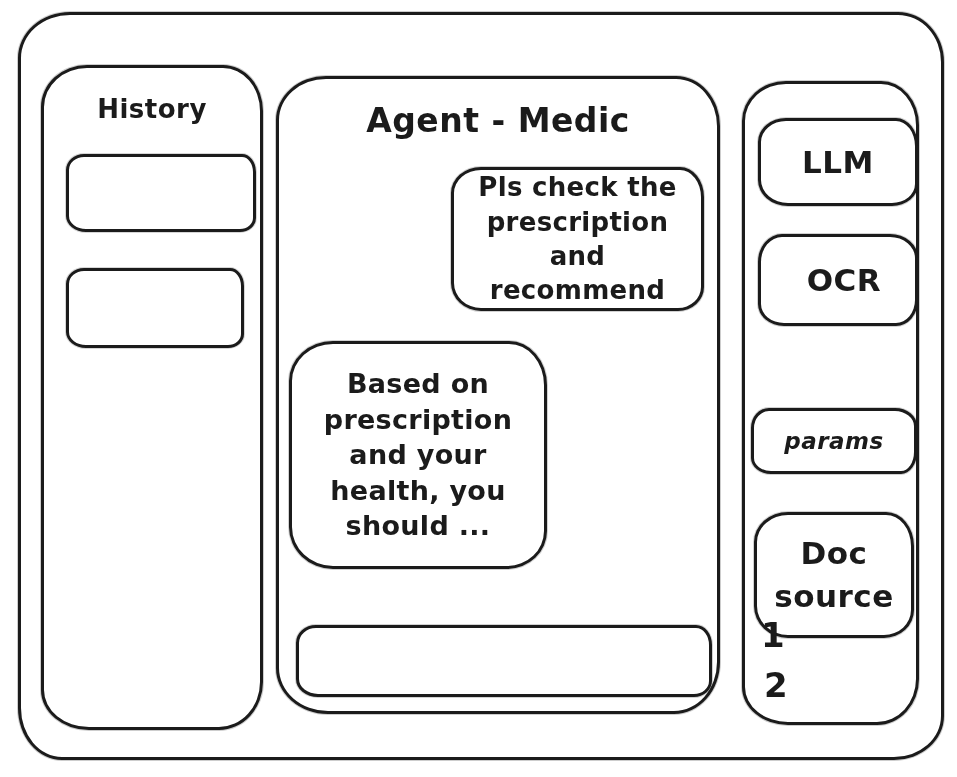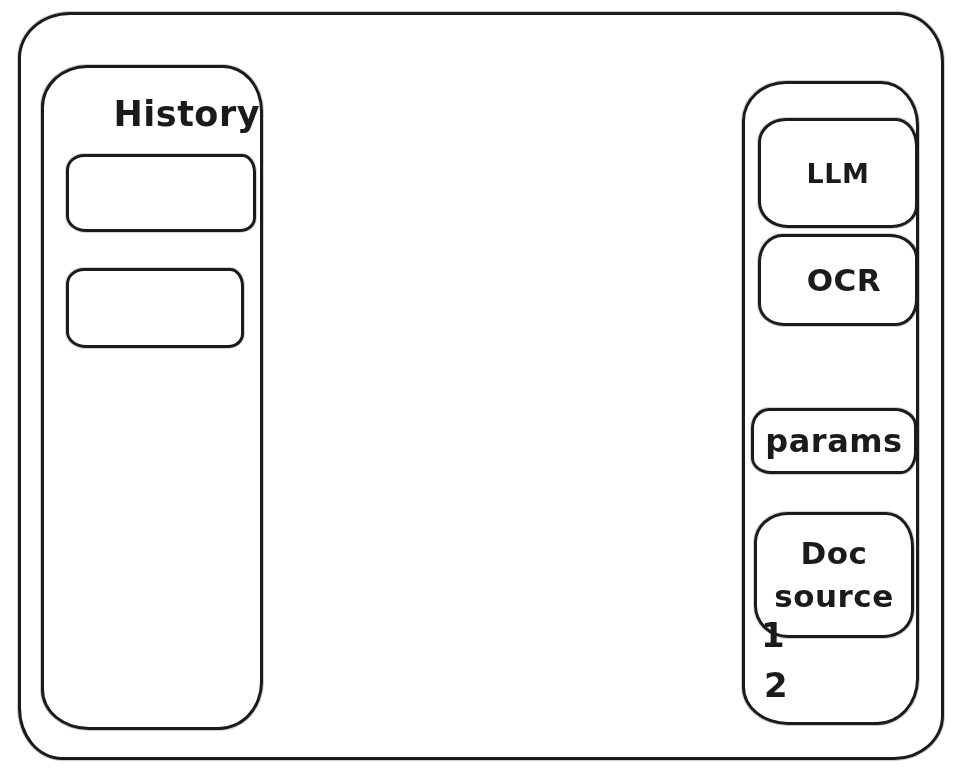--- a/index.html
+++ b/index.html
@@ -29,21 +29,21 @@
     border-radius: 52px 46px 50px 44px / 46px 50px 44px 52px;
   }
 
   
   #history-panel {
     left: 38px; top: 62px; width: 222px; height: 665px;
     border-radius: 46px 40px 44px 48px / 42px 46px 48px 40px;
   }
   #history-title {
     position: absolute; left: 0; top: 26px; width: 100%;
-    text-align: right; font-size: 35px;
+    text-align: center; font-size: 26px;
   }
   .history-item {
     position: absolute;
     border: 3px solid #1b1b1b;
     border-radius: 18px 14px 16px 20px / 16px 18px 14px 16px;
     background: #fff;
     box-shadow: 0 0 0 1px rgba(27,27,27,0.18);
   }
   #history-item-1 { left: 22px; top: 86px;  width: 190px; height: 78px; }
   #history-item-2 { left: 22px; top: 200px; width: 178px; height: 80px; }
@@ -102,34 +102,35 @@
     border: 3px solid #1b1b1b;
     background: #fff;
     box-shadow: 0 0 0 1px rgba(27,27,27,0.2);
     display: flex; align-items: center; justify-content: center;
     text-align: center;
     font-weight: 600;
     letter-spacing: 0.5px;
     cursor: pointer;
   }
   #llm-button {
-    left: 13px; top: 34px; width: 160px; height: 110px;
-    font-size: 27px;
+    left: 13px; top: 34px; width: 160px; height: 88px;
+    font-size: 31px;
     border-radius: 28px 22px 26px 30px / 24px 28px 22px 26px;
   }
   #ocr-button {
     left: 13px; top: 150px; width: 160px; height: 92px;
     font-size: 31px;
     border-radius: 24px 28px 22px 26px / 28px 24px 26px 22px;
     padding-left: 12px;
   }
   #params-button {
     left: 6px; top: 324px; width: 166px; height: 66px;
-    font-size: 32px;
+    font-size: 23px;
     border-radius: 18px 22px 16px 20px / 20px 18px 22px 16px;
+    font-style: italic;
   }
   #doc-source-button {
     left: 9px; top: 428px; width: 160px; height: 126px;
     font-size: 31px;
     line-height: 1.4;
     padding: 4px 22px;
     border-radius: 34px 28px 30px 34px / 30px 34px 28px 32px;
   }
   .doc-source-item {
     position: absolute;
@@ -143,20 +144,26 @@
 <body>
 
 <div class="sketch" id="app-frame">
 
   <div class="sketch" id="history-panel" style="left:20px; top:50px;">
     <div class="label" id="history-title">History</div>
     <div class="history-item" id="history-item-1"></div>
     <div class="history-item" id="history-item-2"></div>
   </div>
 
+  <div class="sketch" id="chat-panel" style="left:255px; top:61px;">
+    <div class="label" id="chat-title">Agent - Medic</div>
+    <div class="bubble" id="user-message-bubble">Pls check the prescription and recommend</div>
+    <div class="bubble" id="assistant-message-bubble">Based on prescription and your health, you should ...</div>
+    <input type="text" id="message-input" placeholder="" style="">
+  </div>
 
   <div class="sketch" id="tools-panel" style="left:721px; top:66px;">
     <div class="tool-button" id="llm-button">LLM</div>
     <div class="tool-button" id="ocr-button">OCR</div>
     <div class="tool-button" id="params-button">params</div>
     <div class="tool-button" id="doc-source-button">Doc source</div>
     <div class="doc-source-item" id="doc-source-item-1">1</div>
     <div class="doc-source-item" id="doc-source-item-2">2</div>
   </div>
 

